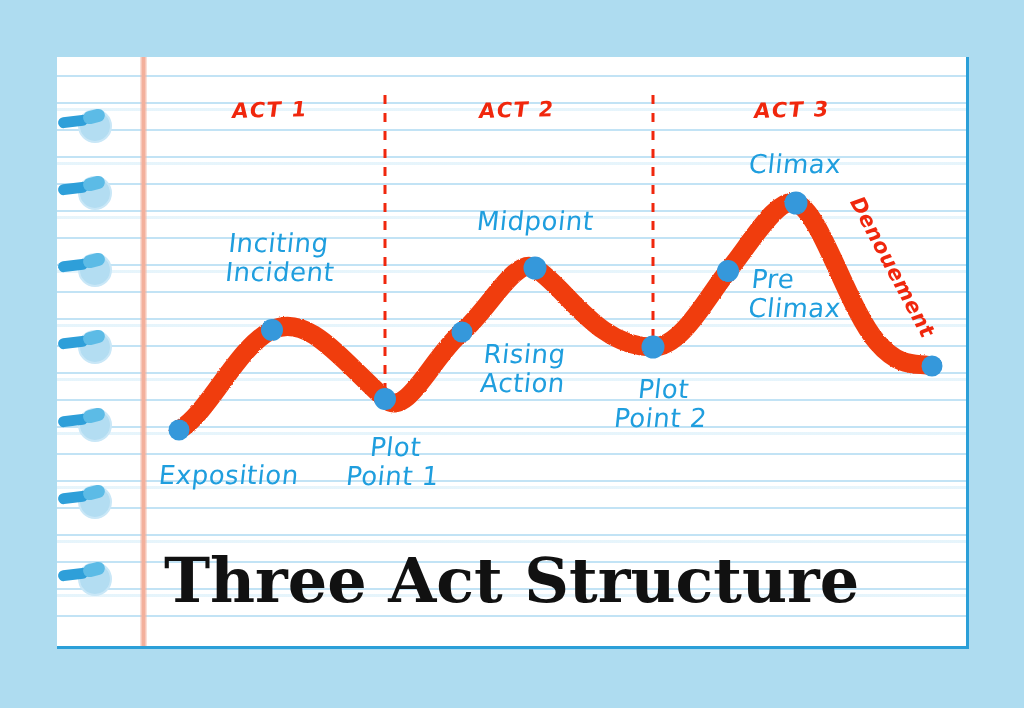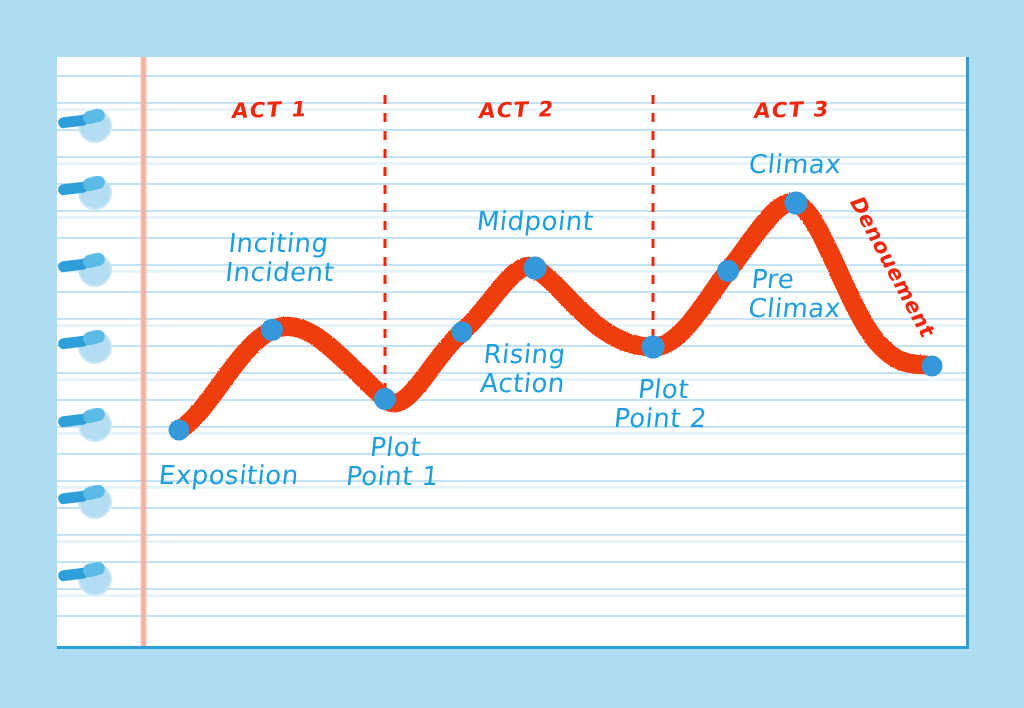--- a/index.html
+++ b/index.html
@@ -232,20 +232,21 @@
     <div class="hand ctr" style="left:540px; top:318px; width:130px;">Plot
 Point 2</div>
 
     <div class="hand" style="left:693px; top:208px;">Pre
 Climax</div>
 
     <div class="hand" style="left:692px; top:93px;">Climax</div>
 
     <div class="denouement" style="left:810px; top:137px;">Denouement</div>
 
+    <div id="title">Three Act Structure</div>
   </div>
 
   <div id="rings">
       <div class="ring" style="left: 78px; top: 109px;">
         <div class="tab"></div>
         <div class="tab2"></div>
       </div>
       <div class="ring" style="left: 78px; top: 176px;">
         <div class="tab"></div>
         <div class="tab2"></div>

